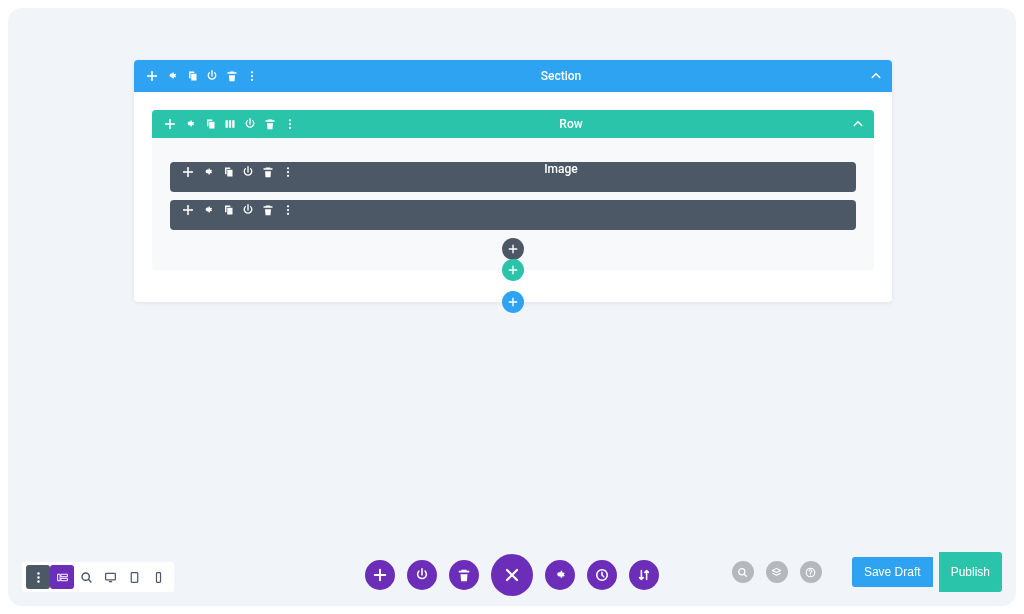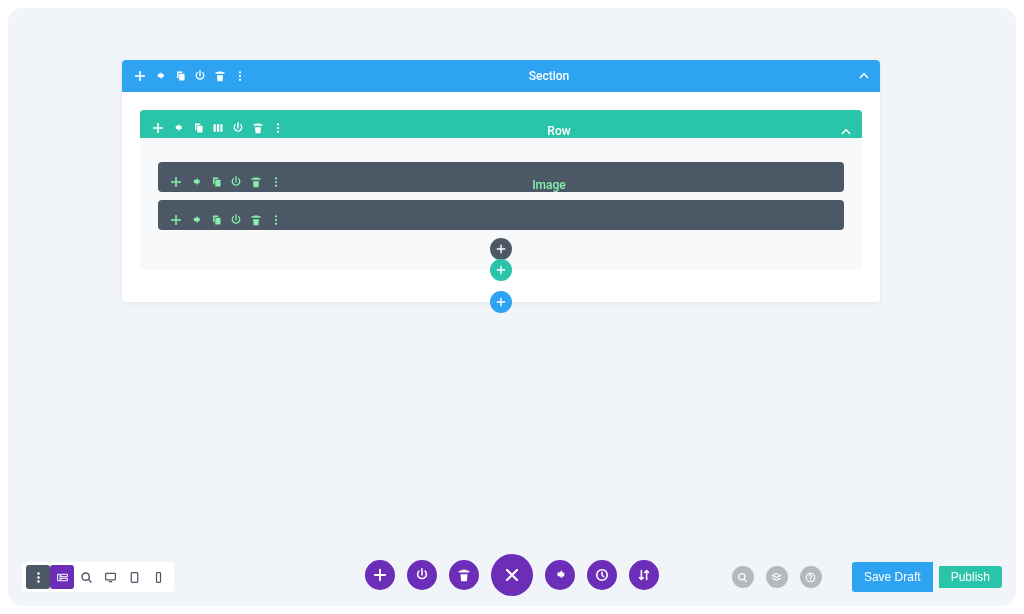--- a/index.html
+++ b/index.html
@@ -19,21 +19,21 @@
   bottom: 8px;
   background: #f1f5f9;
   border-radius: 14px;
   overflow: hidden;
 }
 
 
 .canvas {
   position: absolute;
   top: 52px;
-  left: 114px;
+  left: 126px;
   width: 758px;
 }
 
 
 .section-block {
   background: #fff;
   border-radius: 4px;
   box-shadow: 0 1px 4px rgba(0,0,0,0.08);
   position: relative;
 }
@@ -49,32 +49,32 @@
   margin: 18px;
   background: #f7f9fb;
   border-radius: 4px;
   position: relative;
 }
 .row-header {
   background: #29c4a9;
   color: #fff;
   height: 28px;
   display: flex;
-  align-items: flex-end;
+  align-items: center;
   border-radius: 4px 4px 0 0;
 }
 .row-body {
   padding: 24px 18px 10px 18px;
 }
 .module-bar {
   background: #4c5866;
-  color: #86efac;
+  color: #ffffff;
   height: 30px;
   display: flex;
-  align-items: flex-end;
+  align-items: flex-start;
   border-radius: 4px;
   margin-bottom: 8px;
 }
 .module-bar:last-of-type { margin-bottom: 0; }
 
 .hdr-icons { display: flex; align-items: center; gap: 0; padding-left: 8px; }
 .hdr-icons .ico { width: 20px; height: 20px; display: flex; align-items: center; justify-content: center; cursor: pointer; }
 .hdr-icons .ico svg { width: 12px; height: 12px; }
 .hdr-label { flex: 1; text-align: center; font-size: 12px; font-weight: 500; }
 .hdr-collapse { width: 32px; display: flex; justify-content: center; cursor: pointer; }
@@ -152,21 +152,21 @@
   cursor: pointer;
 }
 .gray-pill svg { width: 11px; height: 11px; }
 .btn-draft {
   background: #2ea3f2; color: #fff; border: none;
   height: 30px; padding: 0 12px; font-size: 12px; border-radius: 3px 0 0 3px;
   cursor: pointer;
 }
 .btn-publish {
   background: #29c4a9; color: #fff; border: none;
-  height: 22px; padding: 0 12px; font-size: 12px; border-radius: 0 3px 3px 0;
+  height: 40px; padding: 0 12px; font-size: 12px; border-radius: 0 3px 3px 0;
   cursor: pointer;
 }
 </style>
 </head>
 <body>
 
 <svg width="0" height="0" style="position:absolute">
   <defs>
     <g id="i-move">
         <path d="M8 1l2 2H9v4h4V6l2 2-2 2V9H9v4h1l-2 2-2-2h1V9H3v1L1 8l2-2v1h4V3H6l2-2z" fill="currentColor"></path>

